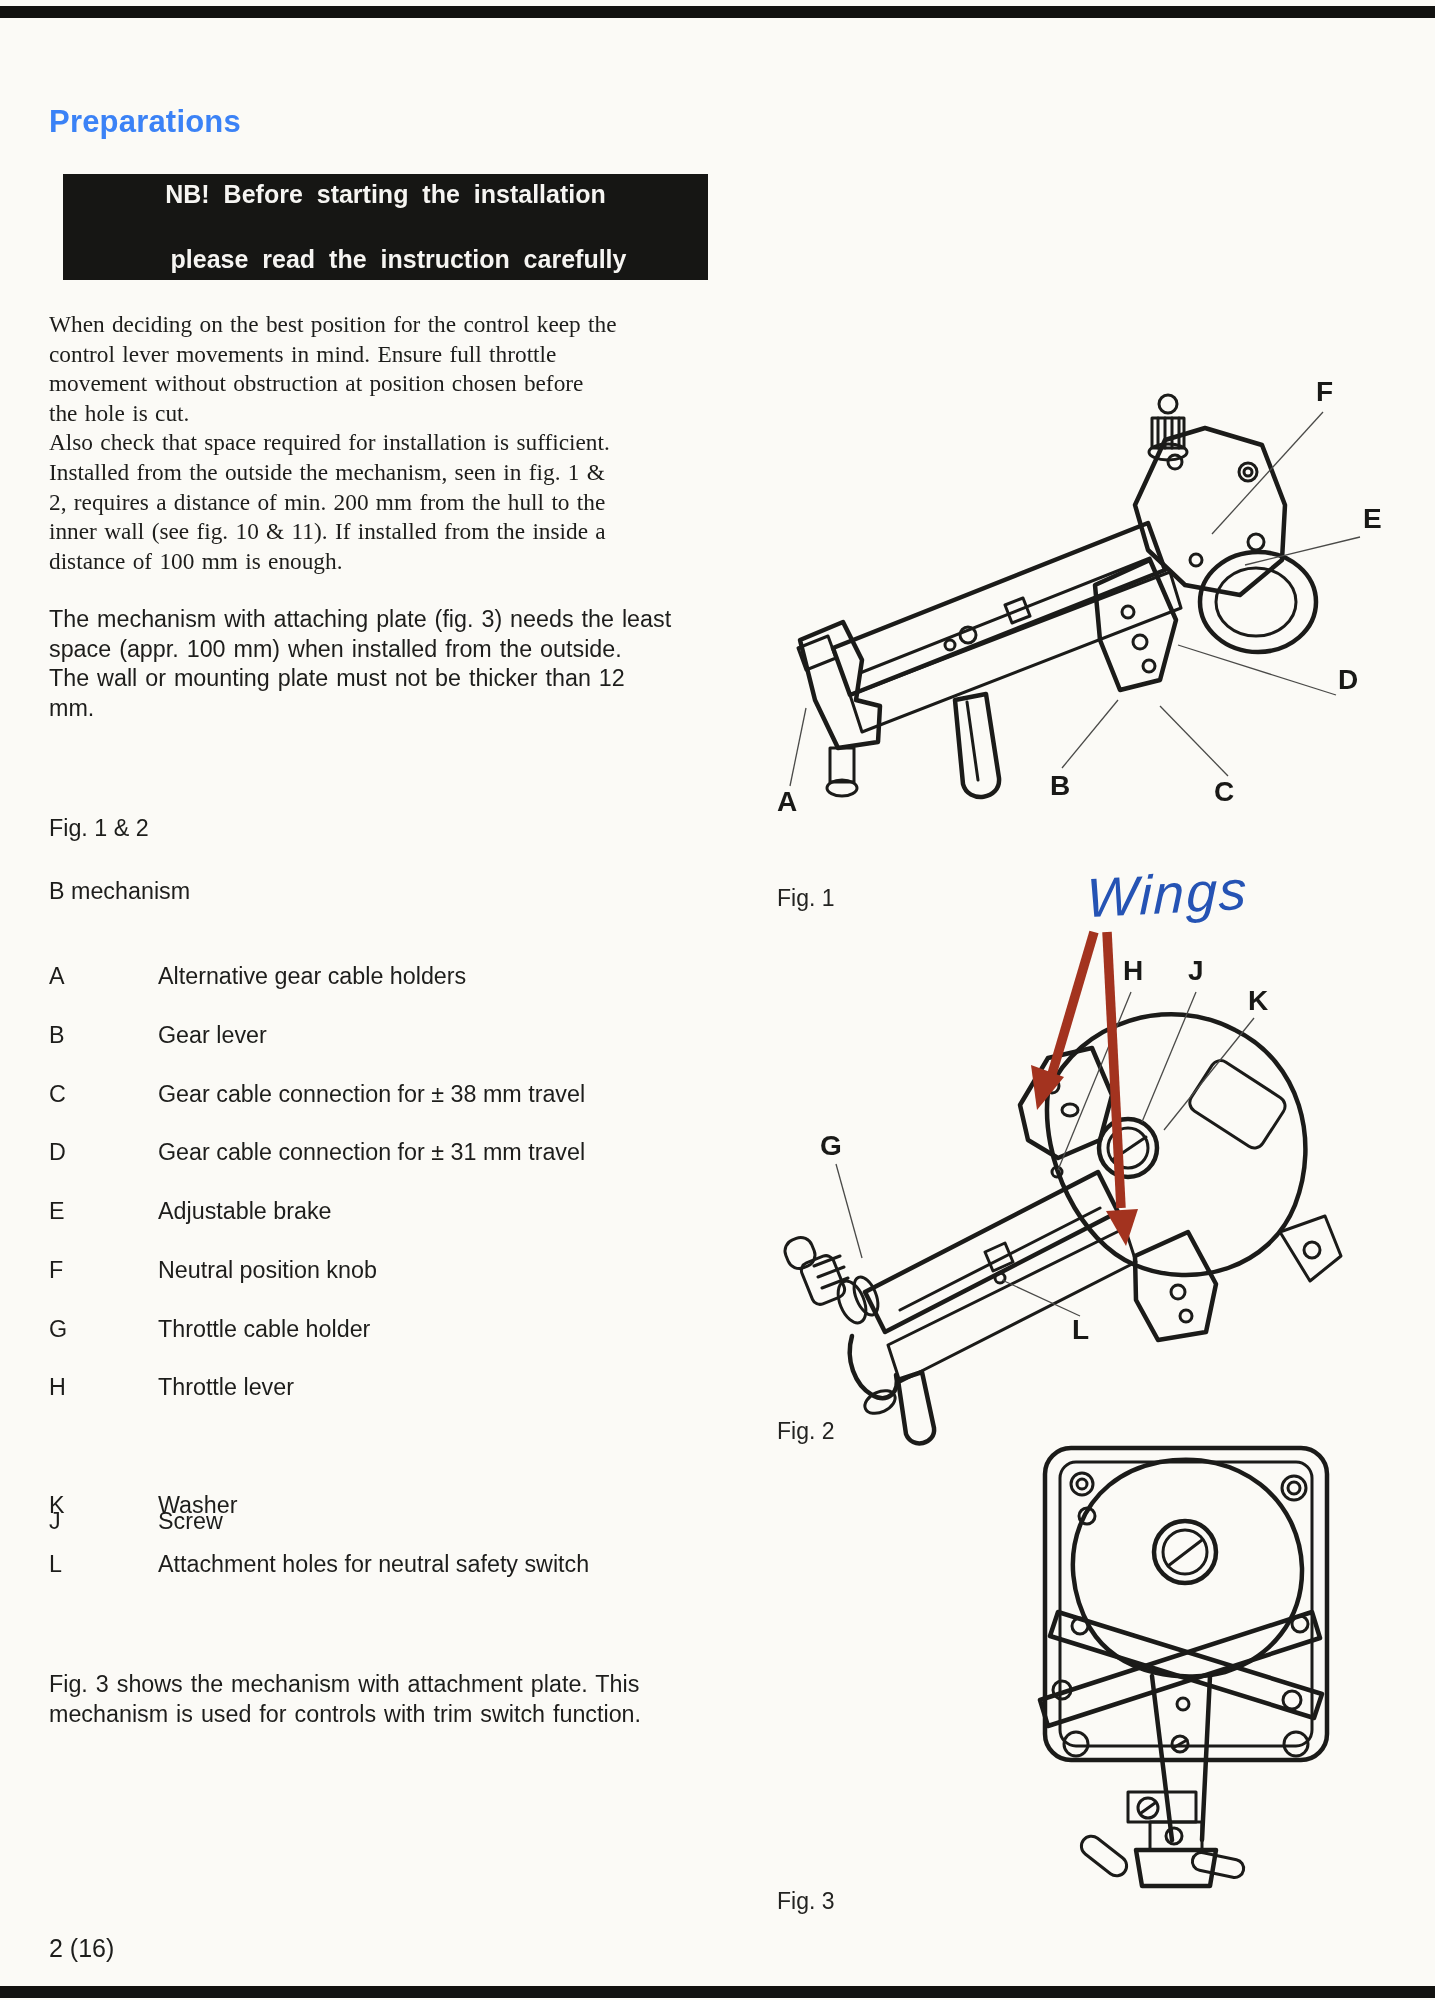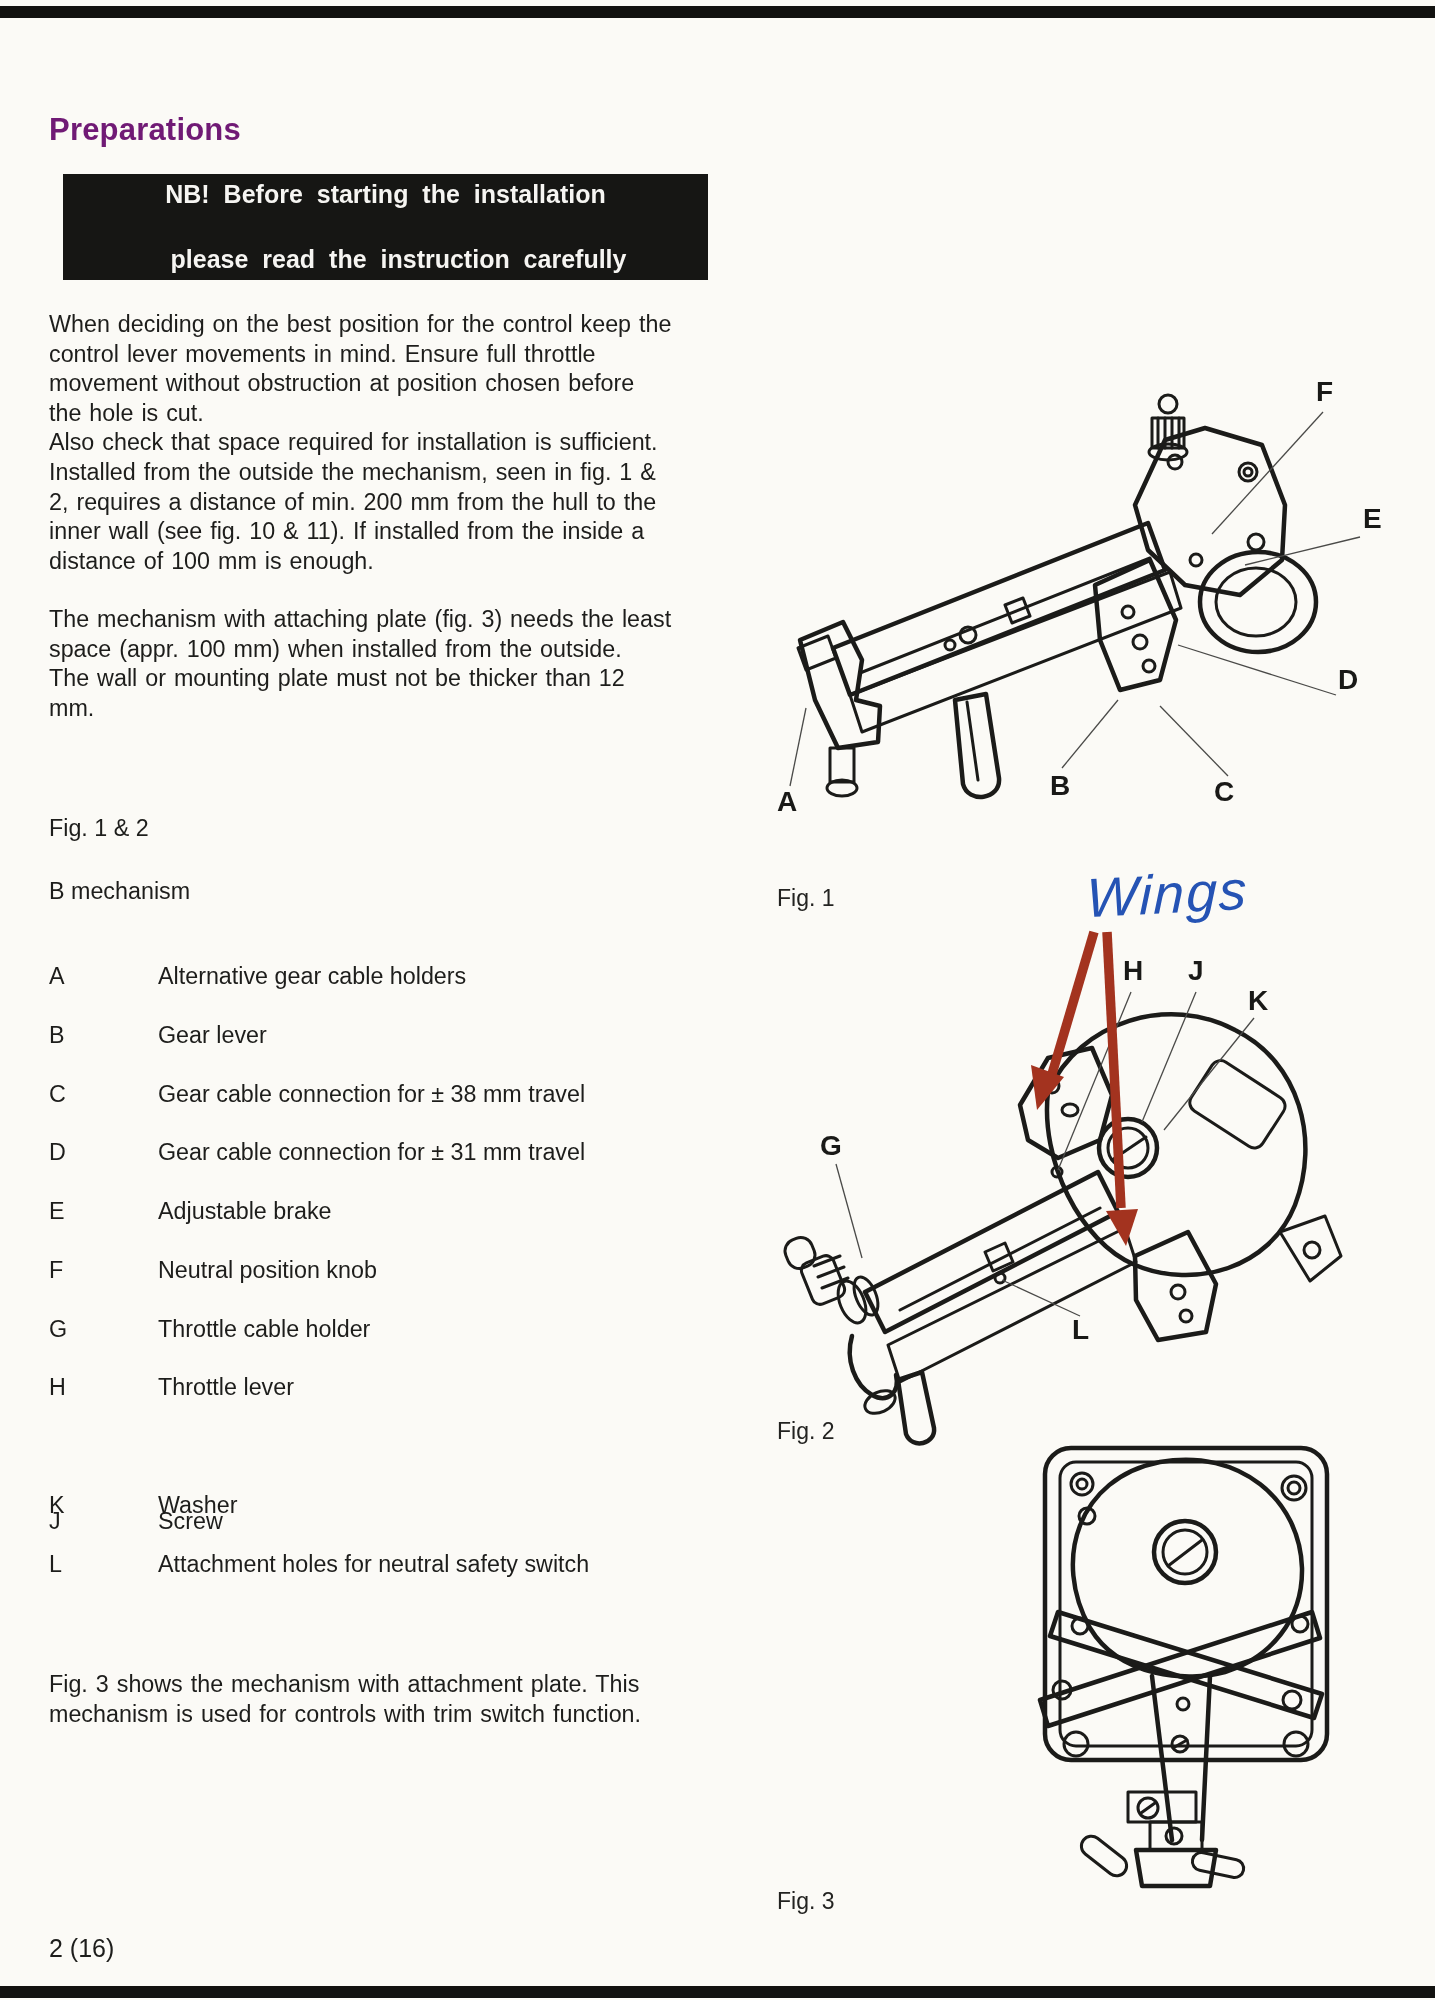--- a/index.html
+++ b/index.html
@@ -8,36 +8,36 @@
     width:1435px;height:2000px;
     background:#fbfaf6;
     font-family:"Liberation Sans", sans-serif;
     color:#1d1d1b;
     overflow:hidden;
   }
   .rule{position:absolute;left:0;width:1435px;height:12px;background:#121210;}
   .rule-top{top:6px;}
   .rule-bottom{top:1986px;}
   .title{
-    position:absolute;left:49px;top:112px;
-    font-size:31px;font-weight:bold;letter-spacing:.2px;color:#701a75;
+    position:absolute;left:49px;top:104px;
+    font-size:31px;font-weight:bold;letter-spacing:.2px;color:#3b82f6;
   }
   .nb-box{
     position:absolute;left:63px;top:174px;width:645px;height:106px;
     background:#161614;color:#f6f5f2;
     display:flex;flex-direction:column;justify-content:center;align-items:center;
     font-weight:bold;font-size:25px;line-height:33px;word-spacing:7px;gap:32px;
   }
   .nb-box .l2{padding-left:26px;}
   .body-text{
     position:absolute;left:49px;
     font-size:23.3px;line-height:29.6px;word-spacing:1.5px;
     white-space:pre;color:#1d1d1b;
   }
-  .p1{top:310px;}
+  .p1{top:310px;font-family:Liberation Serif, serif;}
   .p2{top:605px;}
   .p3{top:1670px;}
   .small-label{position:absolute;left:49px;font-size:23.3px;text-align:right;}
   .legend-row{position:absolute;left:49px;font-size:23.3px;white-space:nowrap;}
   .legend-row .k{display:inline-block;width:109px;}
   .fig-caption{position:absolute;font-size:23px;color:#232321;}
   .callout{position:absolute;font-size:28px;font-weight:bold;color:#191917;}
   .wings{
     position:absolute;left:1086px;top:862px;
     font-size:55px;font-style:italic;font-weight:500;

